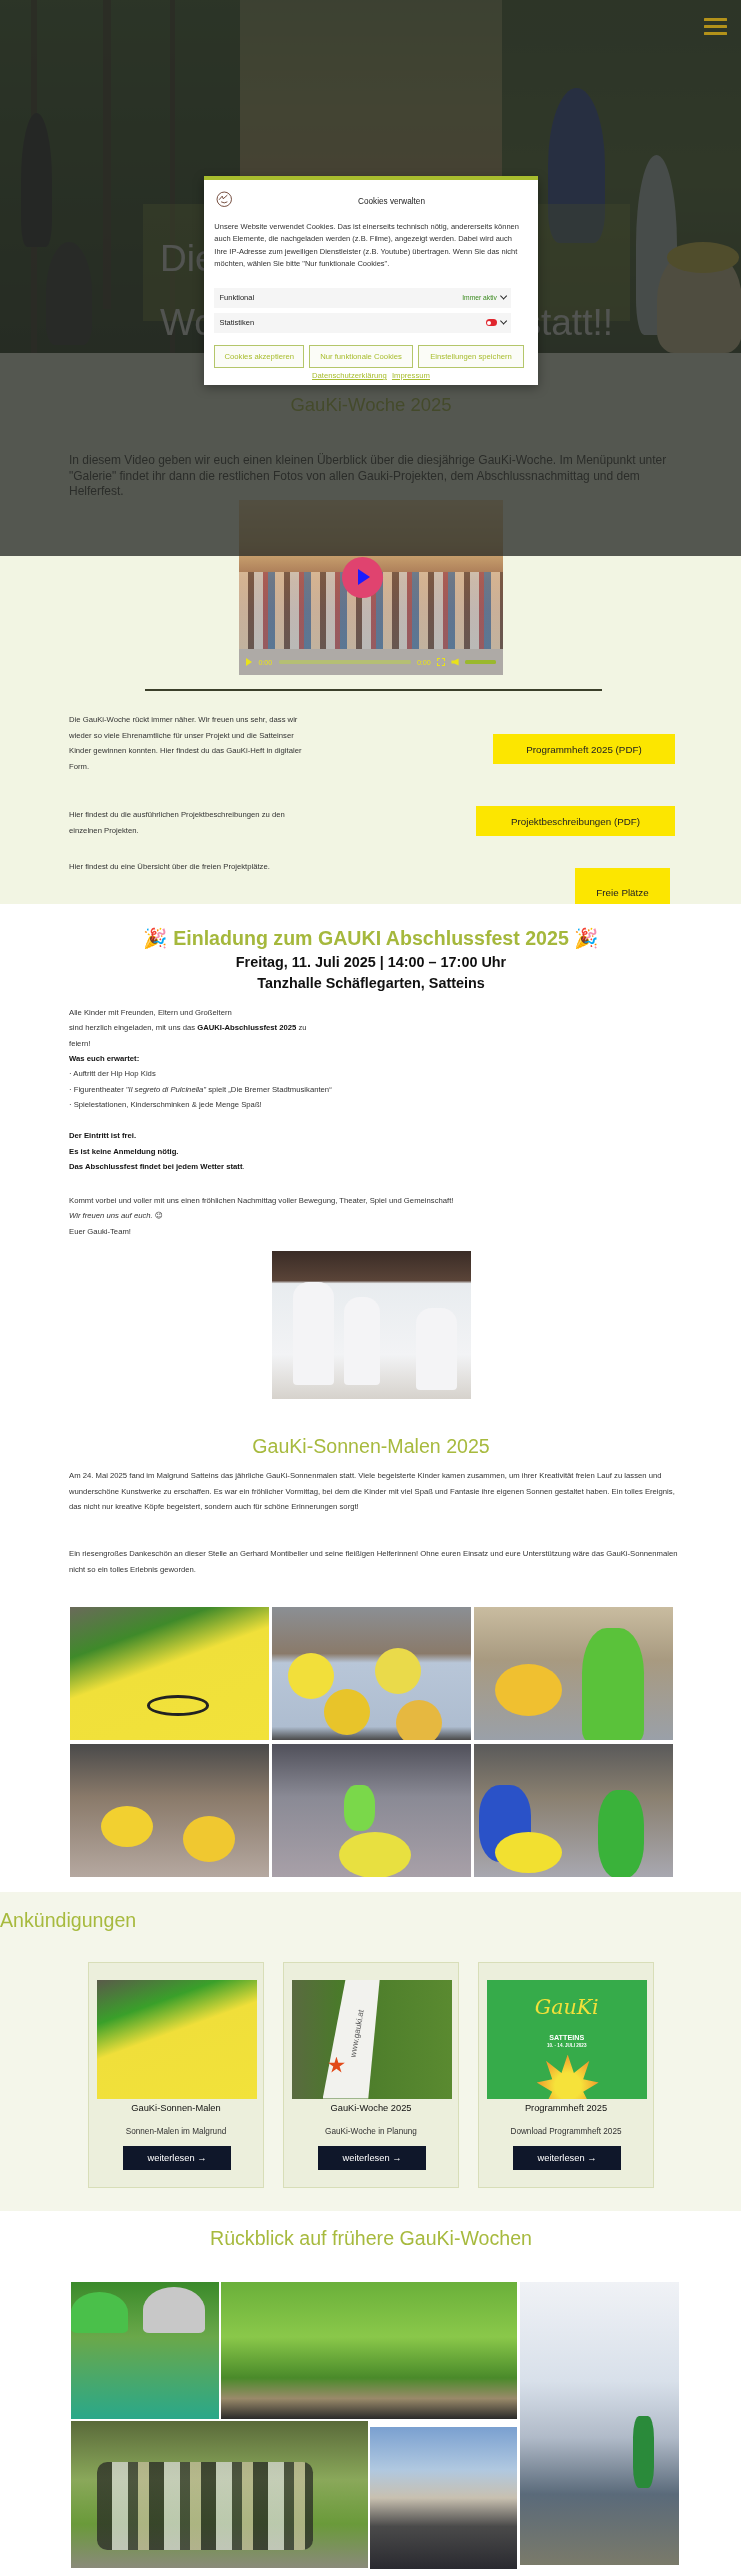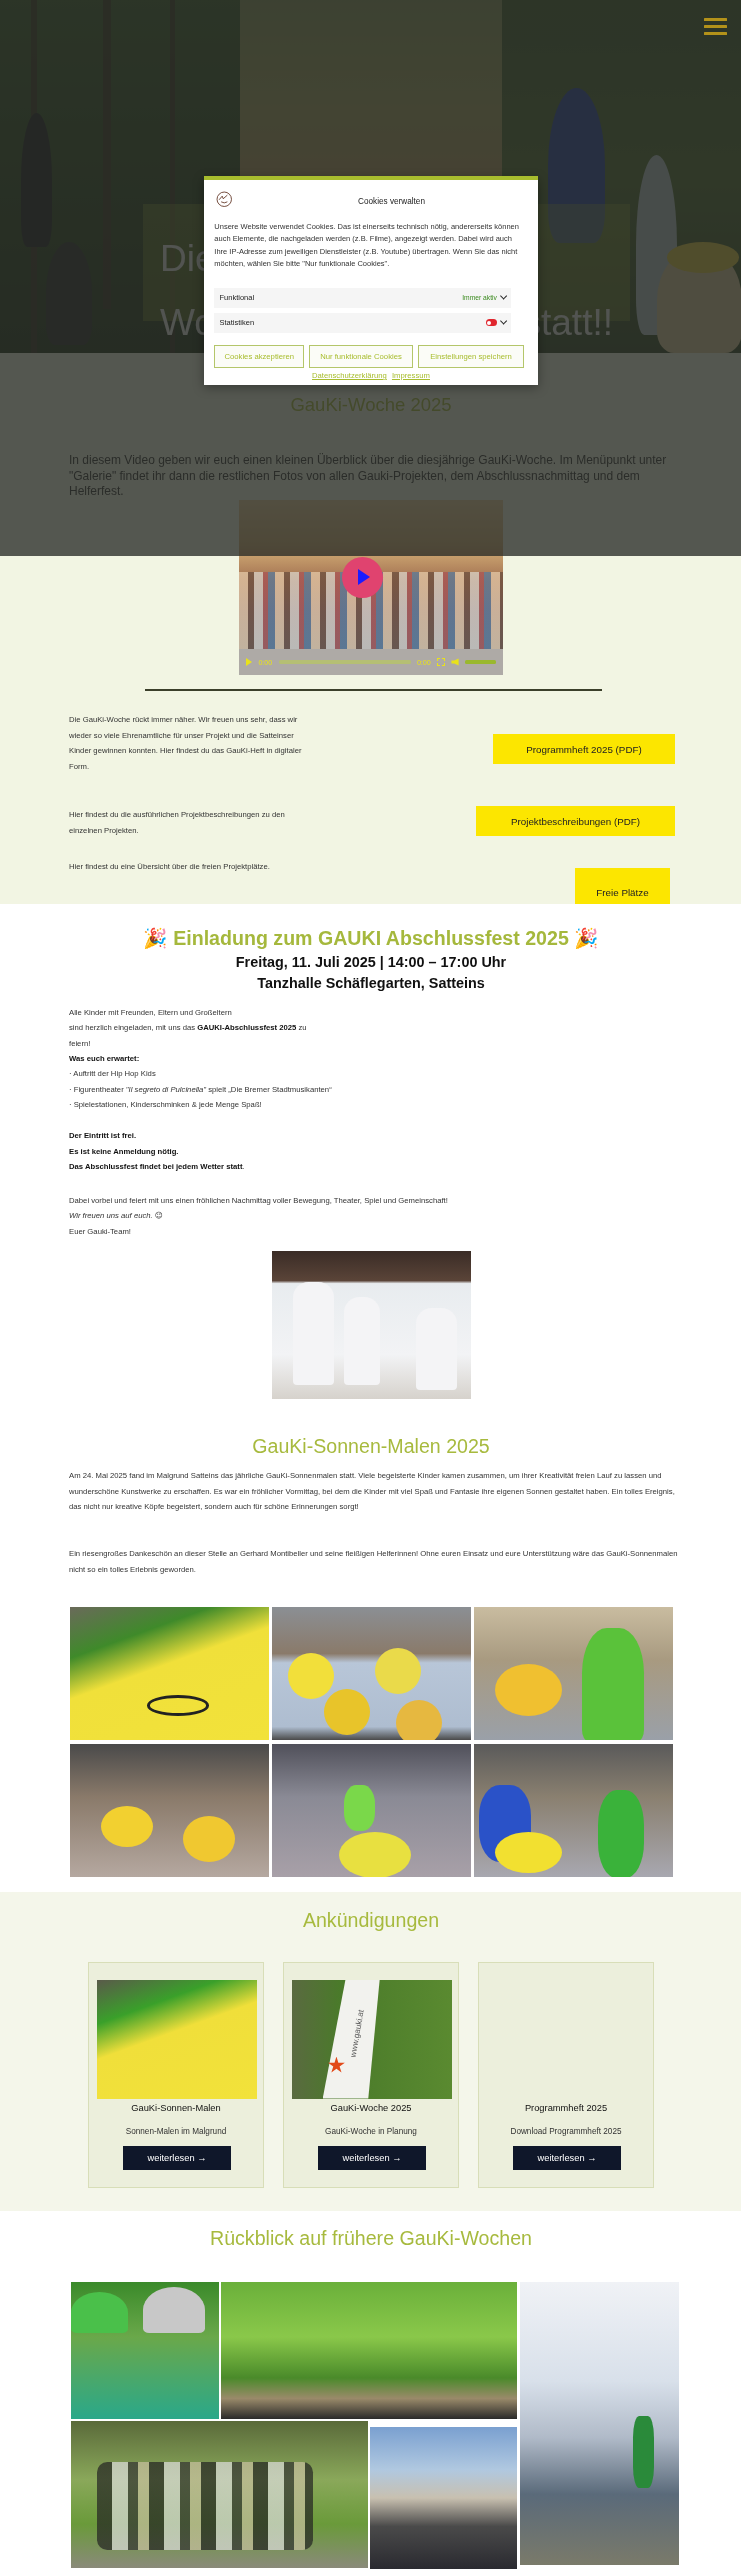--- a/index.html
+++ b/index.html
@@ -123,21 +123,21 @@
     left: 0; top: 1435px; width: 742px; text-align: center; font-size: 19.6px; color: #a7ba3e; font-weight: 300;
   }
   #sm-text1 { left: 69px; top: 1468px; width: 618px; font-size: 7.7px; line-height: 15.5px; color: #333; font-weight: 300; }
   #sm-text2 { left: 69px; top: 1546px; width: 618px; font-size: 7.7px; line-height: 15.5px; color: #333; font-weight: 300; }
 
   #sm-gallery { left: 70px; top: 1607px; width: 603px; height: 270px; display: grid; grid-template-columns: repeat(3, 1fr); grid-template-rows: repeat(2, 1fr); gap: 3.1px; }
   .gimg { position: relative; overflow: hidden; cursor: pointer; }
 
   
   #ank { left: 0; top: 1892px; width: 742px; height: 319px; background: #f4f6ea; }
-  #ank-title { left: 0; top: 1909px; width: 742px; text-align: center; font-size: 19.6px; color: #a7ba3e; font-weight: 300; }
+  #ank-title { left: 0; top: 1909px; width: 742px; text-align: left; font-size: 19.6px; color: #a7ba3e; font-weight: 300; }
   .card {
     position: absolute; top: 1962px; width: 176px; height: 226px; background: #ecefdc; border: 0.5px solid #d8deb8;
   }
   .card .cimg { position: absolute; left: 7.7px; top: 16.5px; width: 160px; height: 248px; }
   .card .ctitle { position: absolute; left: 0; width: 100%; top: 140px; text-align: center; font-size: 9.3px; color: #111; }
   .card .cdesc { position: absolute; left: 0; width: 100%; top: 164px; text-align: center; font-size: 8.2px; color: #333; font-weight: 300; }
   .card .cbtn {
     position: absolute; left: 34px; top: 183px; width: 108px; height: 24px; background: #0f172a; color: #fff;
     font-size: 9.3px; display: flex; align-items: center; justify-content: center; cursor: pointer;
   }
@@ -291,21 +291,21 @@
 <div class="inv-line" style="top:1036px;">feiern!</div>
 <div class="inv-line" style="top:1051px;"><b>Was euch erwartet:</b></div>
 <div class="inv-line" style="top:1066px;">· Auftritt der Hip Hop Kids</div>
 <div class="inv-line" style="top:1082px;"><span>· Figurentheater </span><i>"Il segreto di Pulcinella"</i><span> spielt „Die Bremer Stadtmusikanten“</span></div>
 <div class="inv-line" style="top:1097px;">· Spielestationen, Kinderschminken &amp; jede Menge Spaß!</div>
 
 <div class="inv-line" style="top:1128px;"><b>Der Eintritt ist frei.</b></div>
 <div class="inv-line" style="top:1144px;"><b>Es ist keine Anmeldung nötig.</b></div>
 <div class="inv-line" style="top:1159px;"><b>Das Abschlussfest findet bei jedem Wetter statt</b>.</div>
 
-<div class="inv-line" style="top:1193px;">Dabei vorbei und feiert mit uns einen fröhlichen Nachmittag voller Bewegung, Theater, Spiel und Gemeinschaft!</div>
+<div class="inv-line" style="top:1193px;">Kommt vorbei und voller mit uns einen fröhlichen Nachmittag voller Bewegung, Theater, Spiel und Gemeinschaft!</div>
 <div class="inv-line" style="top:1208px;font-style:italic;">Wir freuen uns auf euch. 😉</div>
 <div class="inv-line" style="top:1224px;">Euer Gauki-Team!</div>
 
 <div id="inv-image" class="abs">
   <div class="bg"></div>
   <div class="fig" style="left:20.6px;top:31px;width:41px;height:103px;"></div>
   <div class="fig" style="left:72px;top:46px;width:36px;height:88px;"></div>
   <div class="fig" style="left:144px;top:57px;width:41px;height:82px;"></div>
 </div>
 
@@ -357,20 +357,26 @@
     <div style="position:absolute;left:31px;top:0;width:57px;height:119px;background:#f2f2ee;clip-path:polygon(40% 0,100% 0,80% 100%,0 100%);"></div>
     <div style="position:absolute;left:36px;top:77px;width:17.5px;height:17.5px;background:#e24a1a;clip-path:polygon(50% 0,61% 35%,98% 35%,68% 57%,79% 91%,50% 70%,21% 91%,32% 57%,2% 35%,39% 35%);"></div>
     <div style="position:absolute;left:41px;top:49px;transform:rotate(-80deg);font-size:8.2px;color:#555;">www.gauki.at</div>
   </div>
   <div class="ctitle">GauKi-Woche 2025</div>
   <div class="cdesc">GauKi-Woche in Planung</div>
   <div class="cbtn">weiterlesen →</div>
 </div>
 
 <div class="card" style="left:478px;">
+  <div class="cimg" style="height:119px;background:#36ab4a;overflow:hidden;">
+    <div style="position:absolute;left:0;width:100%;top:15.5px;text-align:center;font-family:'DejaVu Serif',serif;font-style:italic;font-size:20.6px;color:#f2e03a;">GauKi</div>
+    <div style="position:absolute;left:0;width:100%;top:53px;text-align:center;font-size:7.2px;font-weight:700;color:#fff;">SATTEINS</div>
+    <div style="position:absolute;left:0;width:100%;top:63px;text-align:center;font-size:4.6px;font-weight:700;color:#fff;">10. - 14. JULI 2023</div>
+    <div style="position:absolute;left:50px;top:75px;width:62px;height:62px;background:radial-gradient(circle,#f6e23a 30%,#f08a2a 80%);clip-path:polygon(50% 0,60% 30%,85% 10%,75% 40%,100% 45%,75% 60%,90% 90%,60% 75%,50% 100%,40% 75%,10% 90%,25% 60%,0 45%,25% 40%,15% 10%,40% 30%);"></div>
+  </div>
   <div class="ctitle">Programmheft 2025</div>
   <div class="cdesc">Download Programmheft 2025</div>
   <div class="cbtn">weiterlesen →</div>
 </div>
 
 <div id="rb" class="abs"></div>
 <div id="rb-title" class="abs">Rückblick auf frühere GauKi-Wochen</div>
 
 <div class="rimg" style="left:71px;top:2282px;width:148px;height:137px;background:linear-gradient(180deg,#3a8a2a 0%,#6aa84a 40%,#2aa88a 100%);">
   <div style="position:absolute;left:0;top:10.3px;width:57px;height:41px;background:#4ac04a;border-radius:50% 50% 10% 10%;"></div>

